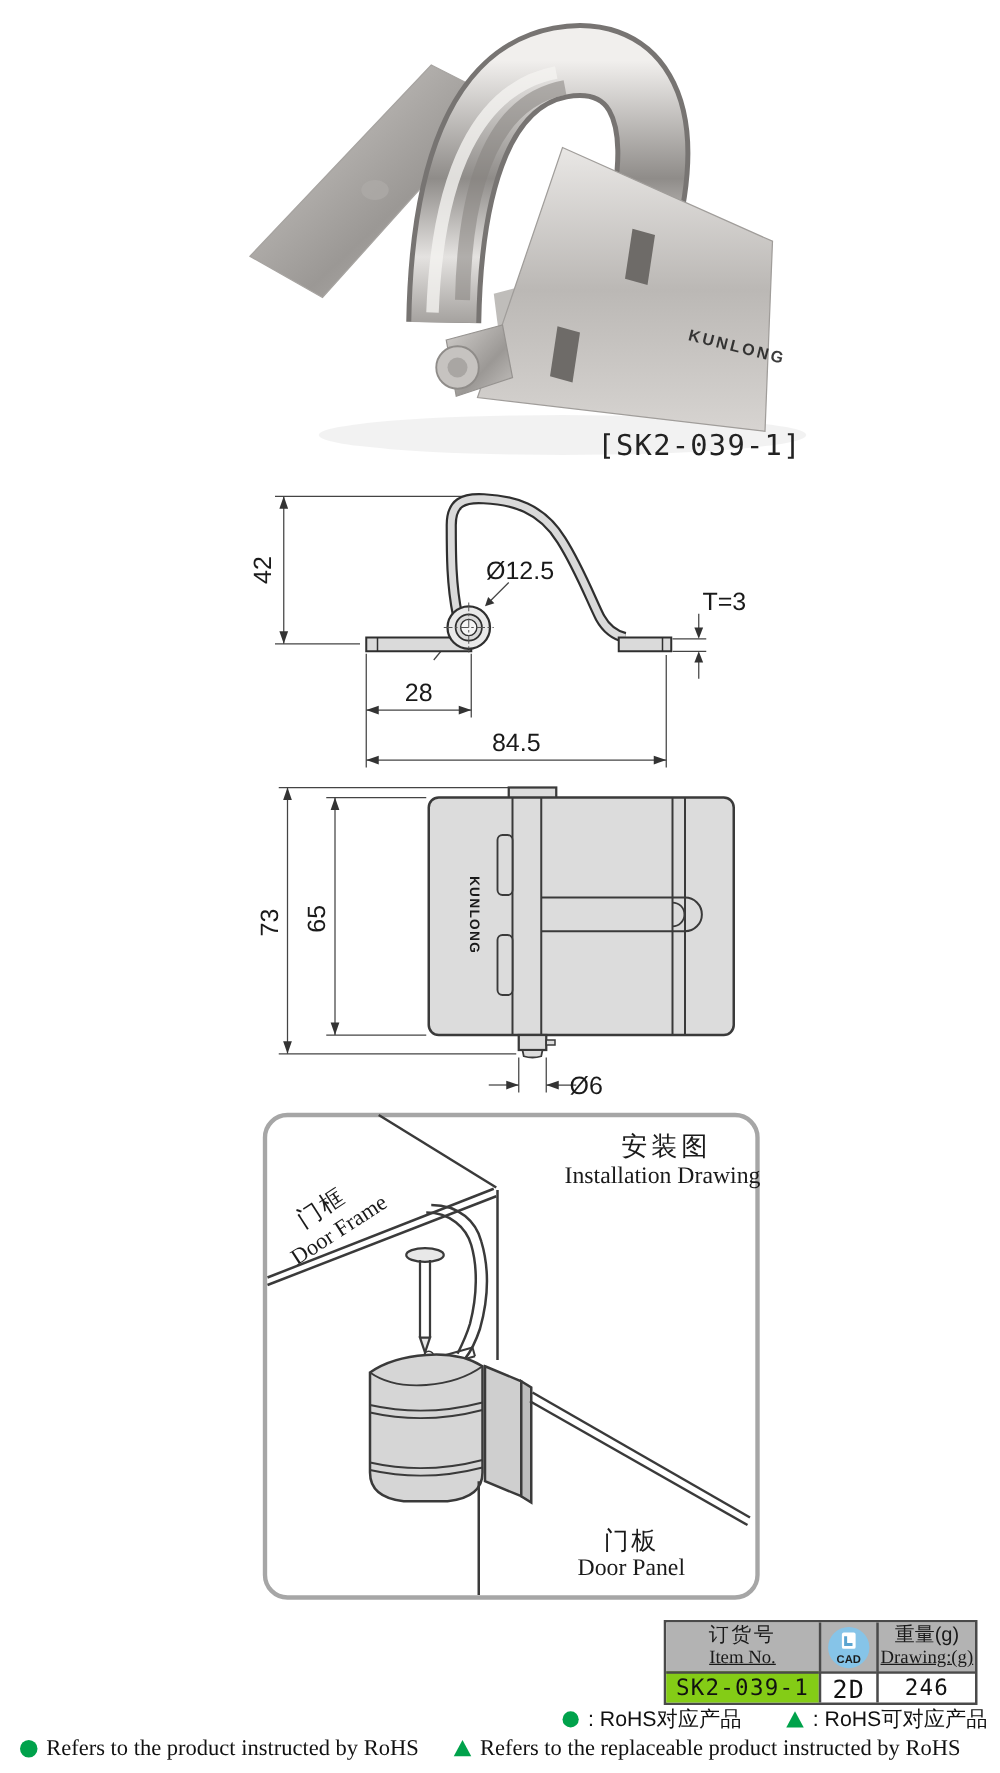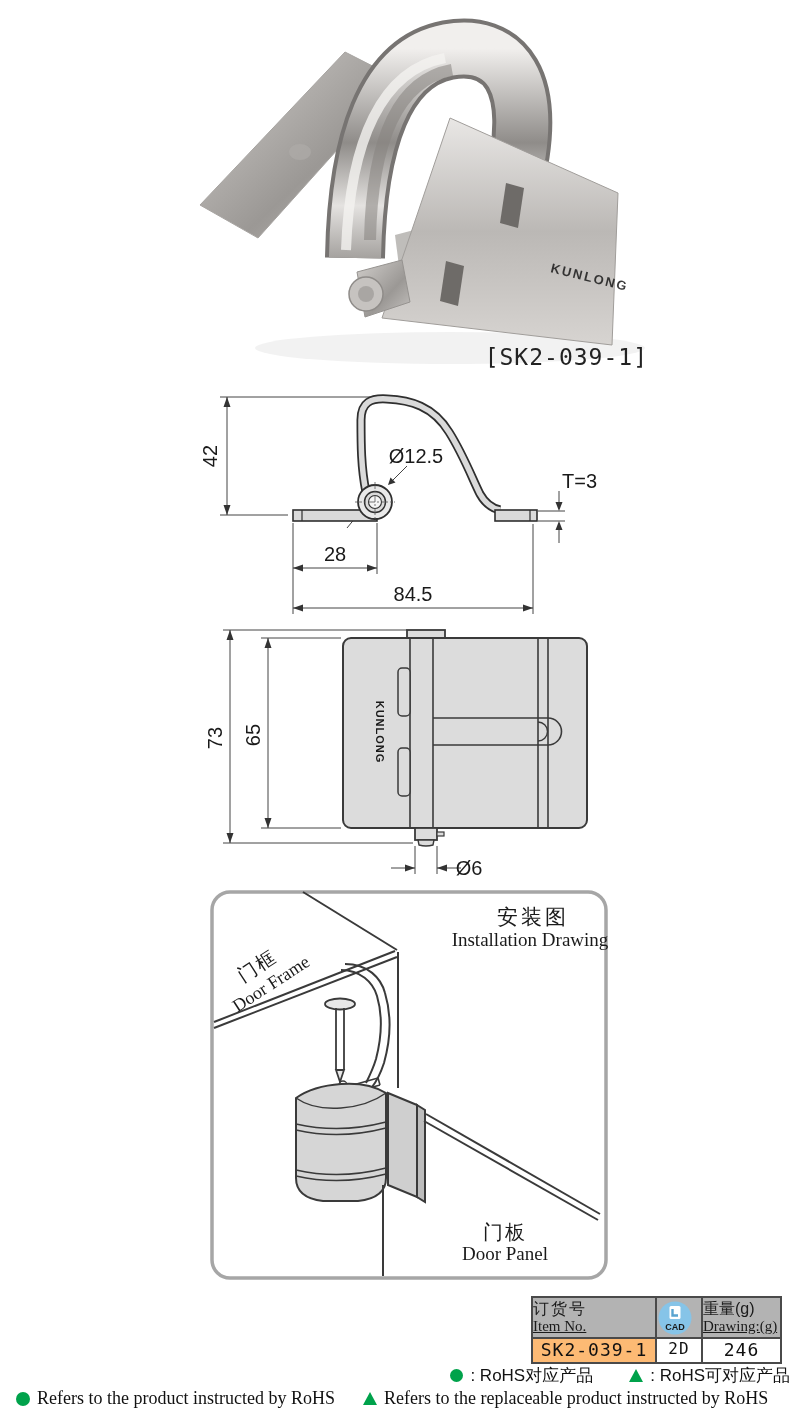--- a/index.html
+++ b/index.html
@@ -2,26 +2,26 @@
 <html><head>
 <meta charset="utf-8">
 <style>
   html,body{margin:0;padding:0;background:#fff;}
   #page{position:relative;width:800px;height:1418px;background:#fff;overflow:hidden;
         font-family:"Liberation Sans",sans-serif;color:#1a1a1a;}
   .abs{position:absolute;}
   svg text{font-family:"Liberation Sans",sans-serif;fill:#1a1a1a;}
   text.serif{font-family:"Liberation Serif",serif;}
   
-  #photo-caption{left:478px;top:344px;width:170px;text-align:right;
+  #photo-caption{left:478px;top:344px;width:170px;text-align:left;
      font-family:"DejaVu Sans Mono",monospace;font-size:23px;letter-spacing:1px;color:#222;}
   
   #spec-table{left:531px;top:1296px;width:251px;border:2px solid #4a4a4a;box-sizing:border-box;background:#fff;}
   .trow{display:grid;grid-template-columns:122px 46px 79px;}
-  .tcell{border-left:2px solid #4a4a4a;display:flex;flex-direction:column;align-items:flex-start;justify-content:center;box-sizing:border-box;}
+  .tcell{border-left:2px solid #4a4a4a;display:flex;flex-direction:column;align-items:center;justify-content:center;box-sizing:border-box;}
   .tcell:first-child{border-left:none;}
   .thead .tcell{background:#b3b3b3;height:39px;}
   .tbody .tcell{height:25px;border-top:2px solid #4a4a4a;flex-direction:row;}
   .cn{font-size:16px;line-height:18px;letter-spacing:2px;}
   .en{font-family:"Liberation Serif",serif;font-size:15px;line-height:17px;text-decoration:underline;}
   .val{font-family:"DejaVu Sans Mono",monospace;font-size:18px;letter-spacing:1px;color:#111;}
   
   #rohs-legend{left:0;right:10px;top:1364px;display:flex;justify-content:flex-end;align-items:center;gap:7px;font-size:17px;color:#111;}
   #rohs-note{left:16px;top:1388px;display:flex;align-items:center;gap:7px;
      font-family:"Liberation Serif",serif;font-size:18px;color:#111;}
@@ -243,25 +243,25 @@
           <path d="M15.5,9 L15.5,15.5 L21,15.5" stroke="#5aa4d0" stroke-width="2.4" fill="none"></path>
           <text x="18" y="30" text-anchor="middle" font-size="9" font-weight="bold" fill="#ffffff">CAD</text>
         </svg>
       </div>
       <div class="tcell">
         <span class="cn" style="letter-spacing:0">重量(g)</span>
         <span class="en">Drawing:(g)</span>
       </div>
     </div>
     <div class="trow tbody">
-      <div class="tcell" style="background:#fdba74">
+      <div class="tcell" style="background:#84cc16">
         <span class="val">SK2-039-1</span>
       </div>
       <div class="tcell">
-        <span class="val" style="font-size:16px">2D</span>
+        <span class="val" style="font-size:20px">2D</span>
       </div>
       <div class="tcell">
         <span class="val">246</span>
       </div>
     </div>
   </div>
 
   <div class="abs" id="rohs-note">
     <span class="dot" style="width:14px;height:14px"></span>
     <span>Refers to the product instructed by RoHS</span>

